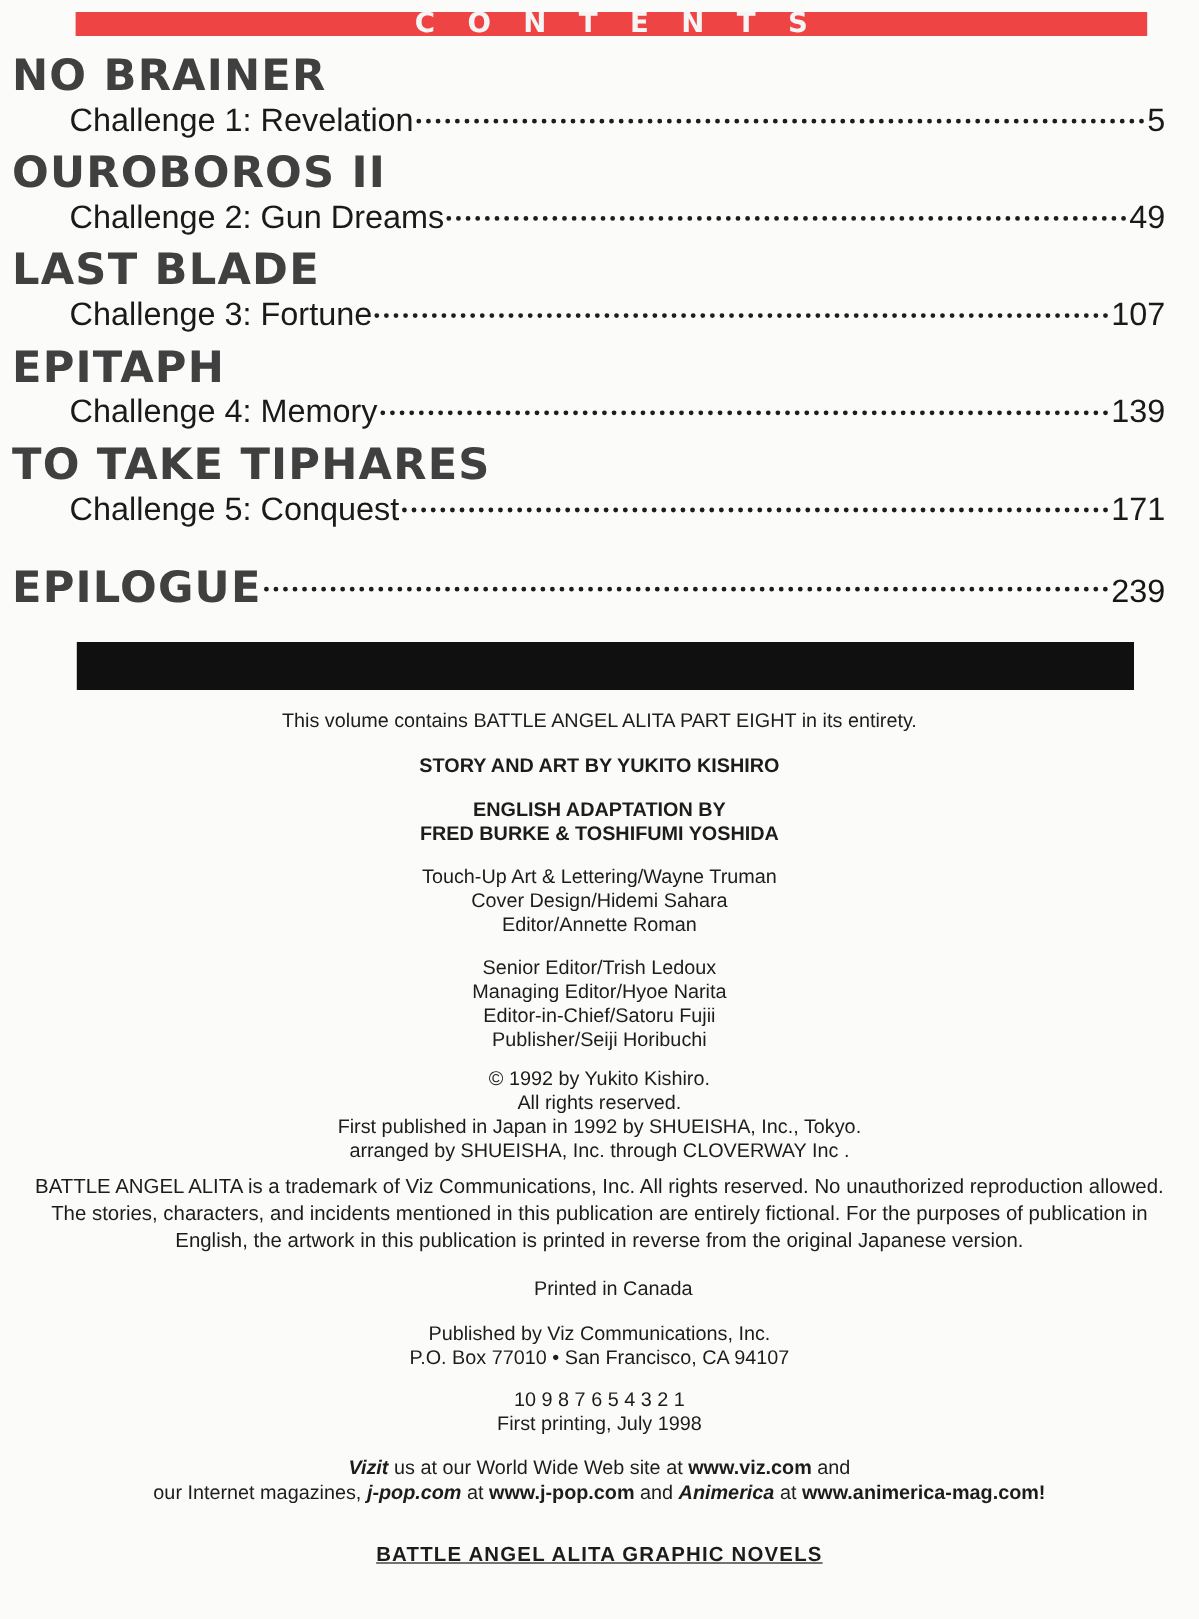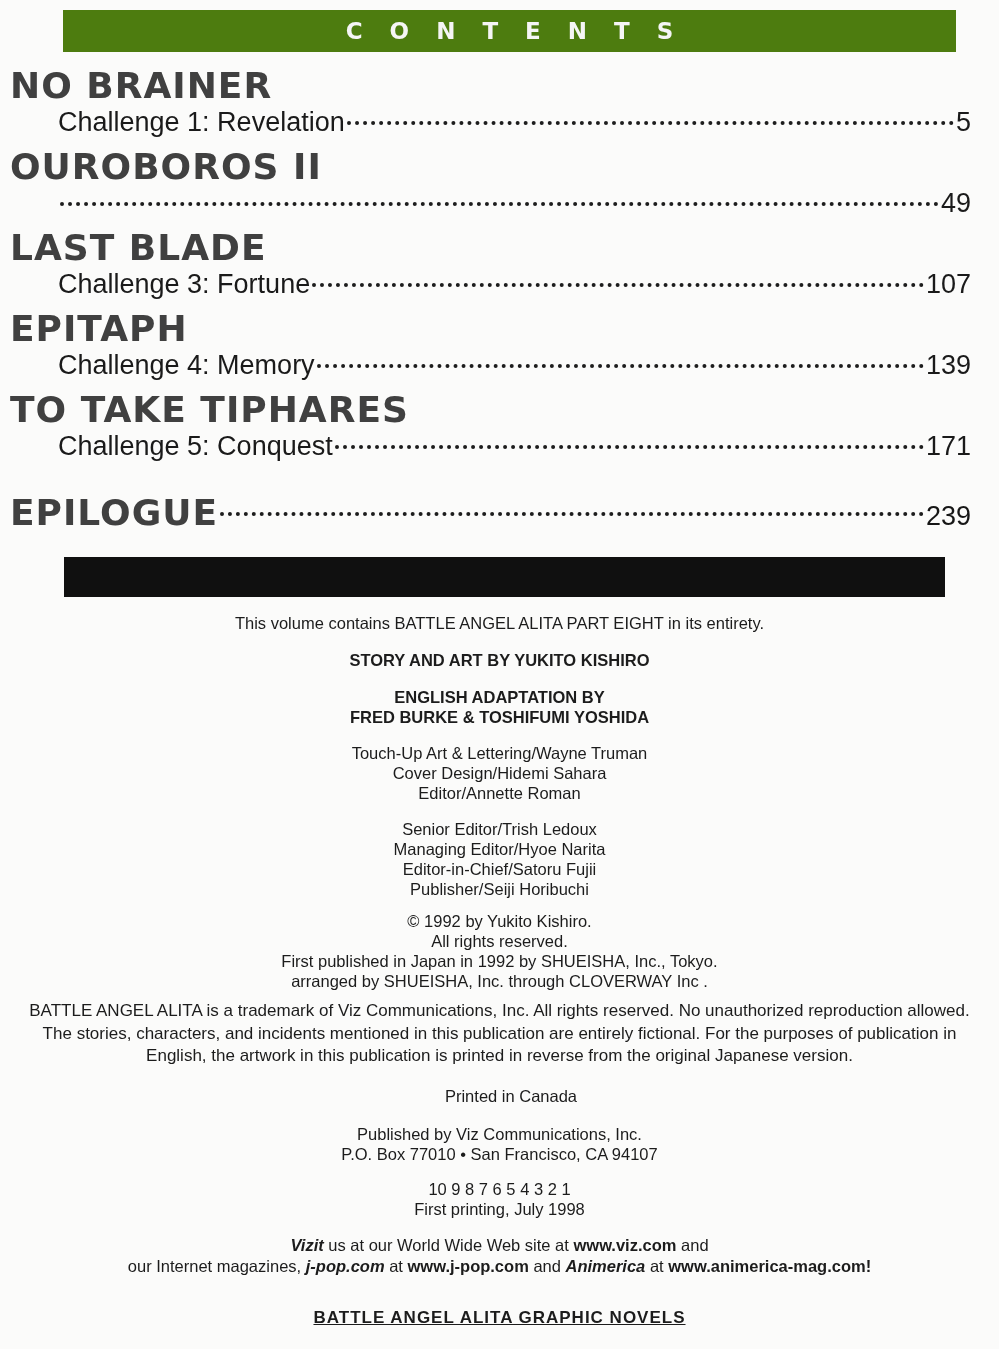--- a/index.html
+++ b/index.html
@@ -9,22 +9,22 @@
     background: #fbfbfa;
     color: #161616;
     font-family: "Liberation Sans", sans-serif;
     overflow: hidden;
   }
   .page { position: relative; width: 999px; height: 1349px; }
 
   
   .contents-bar {
     margin: 10px 43px 0 63px;
-    height: 42px;
-    background: #4d7c0f;
+    height: 20px;
+    background: #ef4444;
     display: flex;
     align-items: center;
     justify-content: center;
   }
   .contents-title {
     color: #f5f5f5;
     font-family: "DejaVu Sans", sans-serif;
     font-weight: bold;
     font-size: 23px;
     letter-spacing: 27px;
@@ -122,20 +122,21 @@
       <div class="toc-line">
         <span class="chapter">Challenge 1: Revelation</span>
         <span class="dots"></span>
         <span class="pagenum">5</span>
       </div>
     </div>
 
     <div class="toc-entry">
       <h2 class="toc-title">OUROBOROS II</h2>
       <div class="toc-line">
+        <span class="chapter">Challenge 2: Gun Dreams</span>
         <span class="dots"></span>
         <span class="pagenum">49</span>
       </div>
     </div>
 
     <div class="toc-entry">
       <h2 class="toc-title">LAST BLADE</h2>
       <div class="toc-line">
         <span class="chapter">Challenge 3: Fortune</span>
         <span class="dots"></span>

